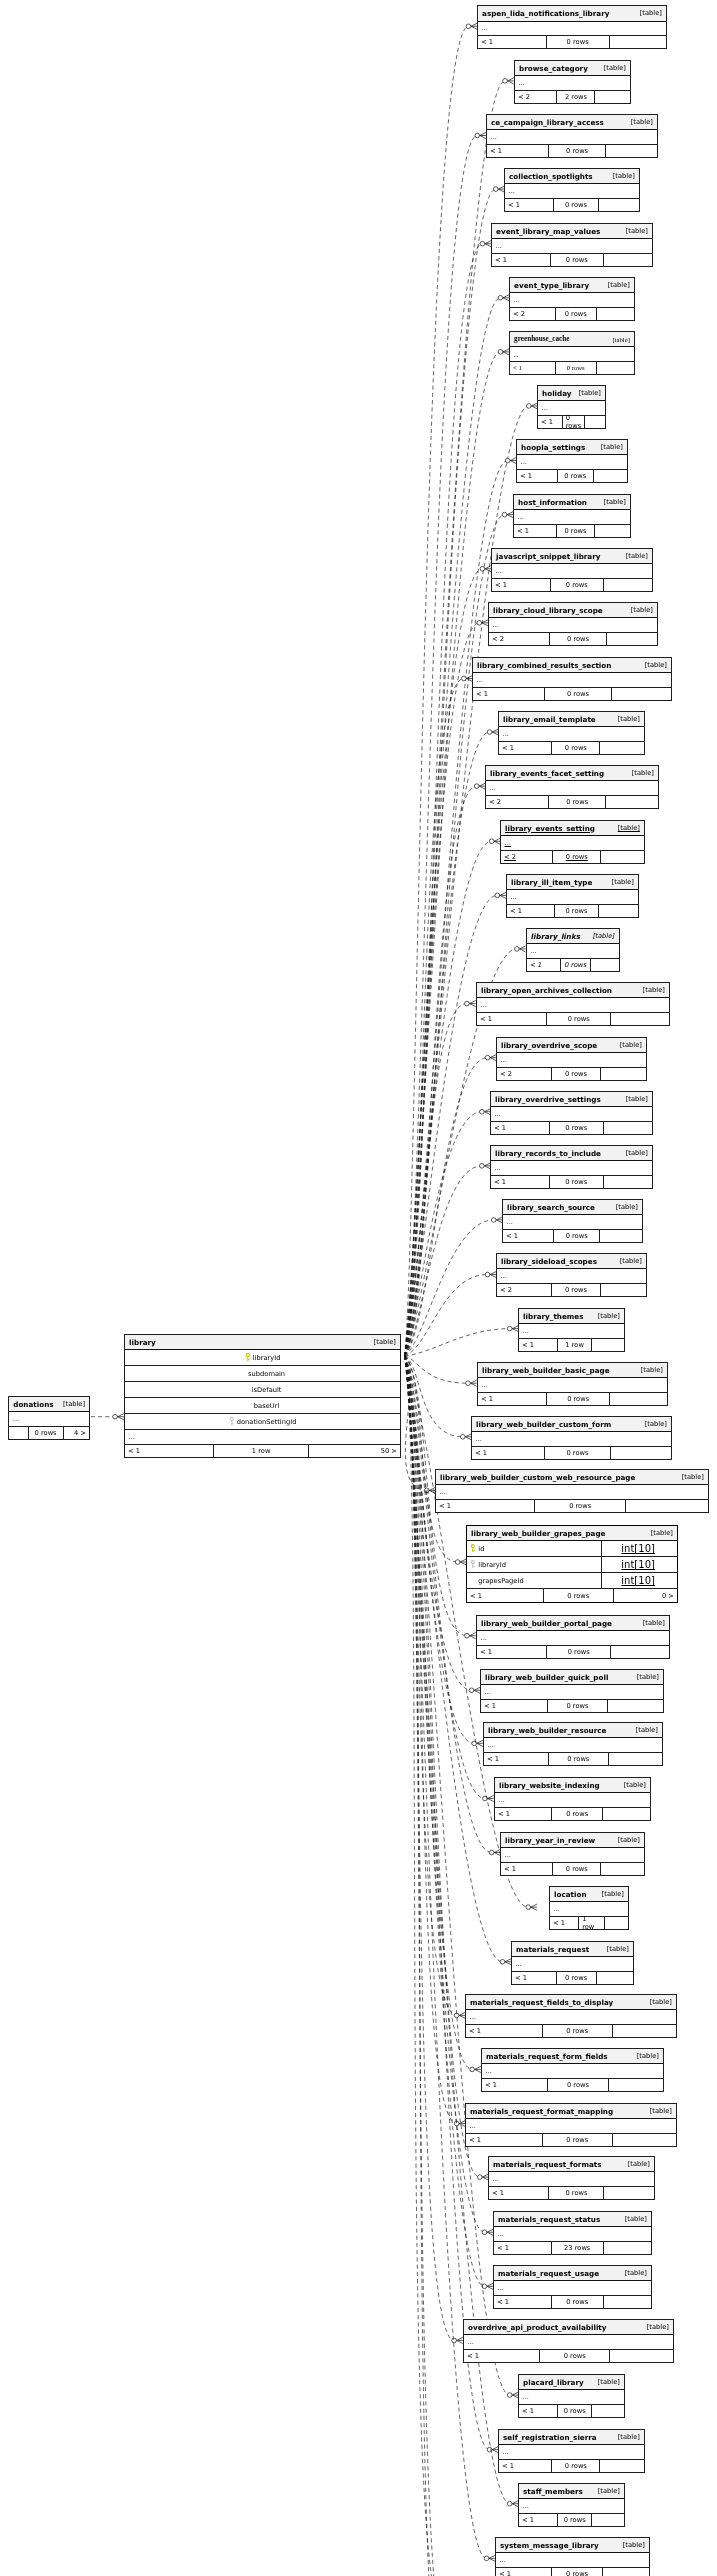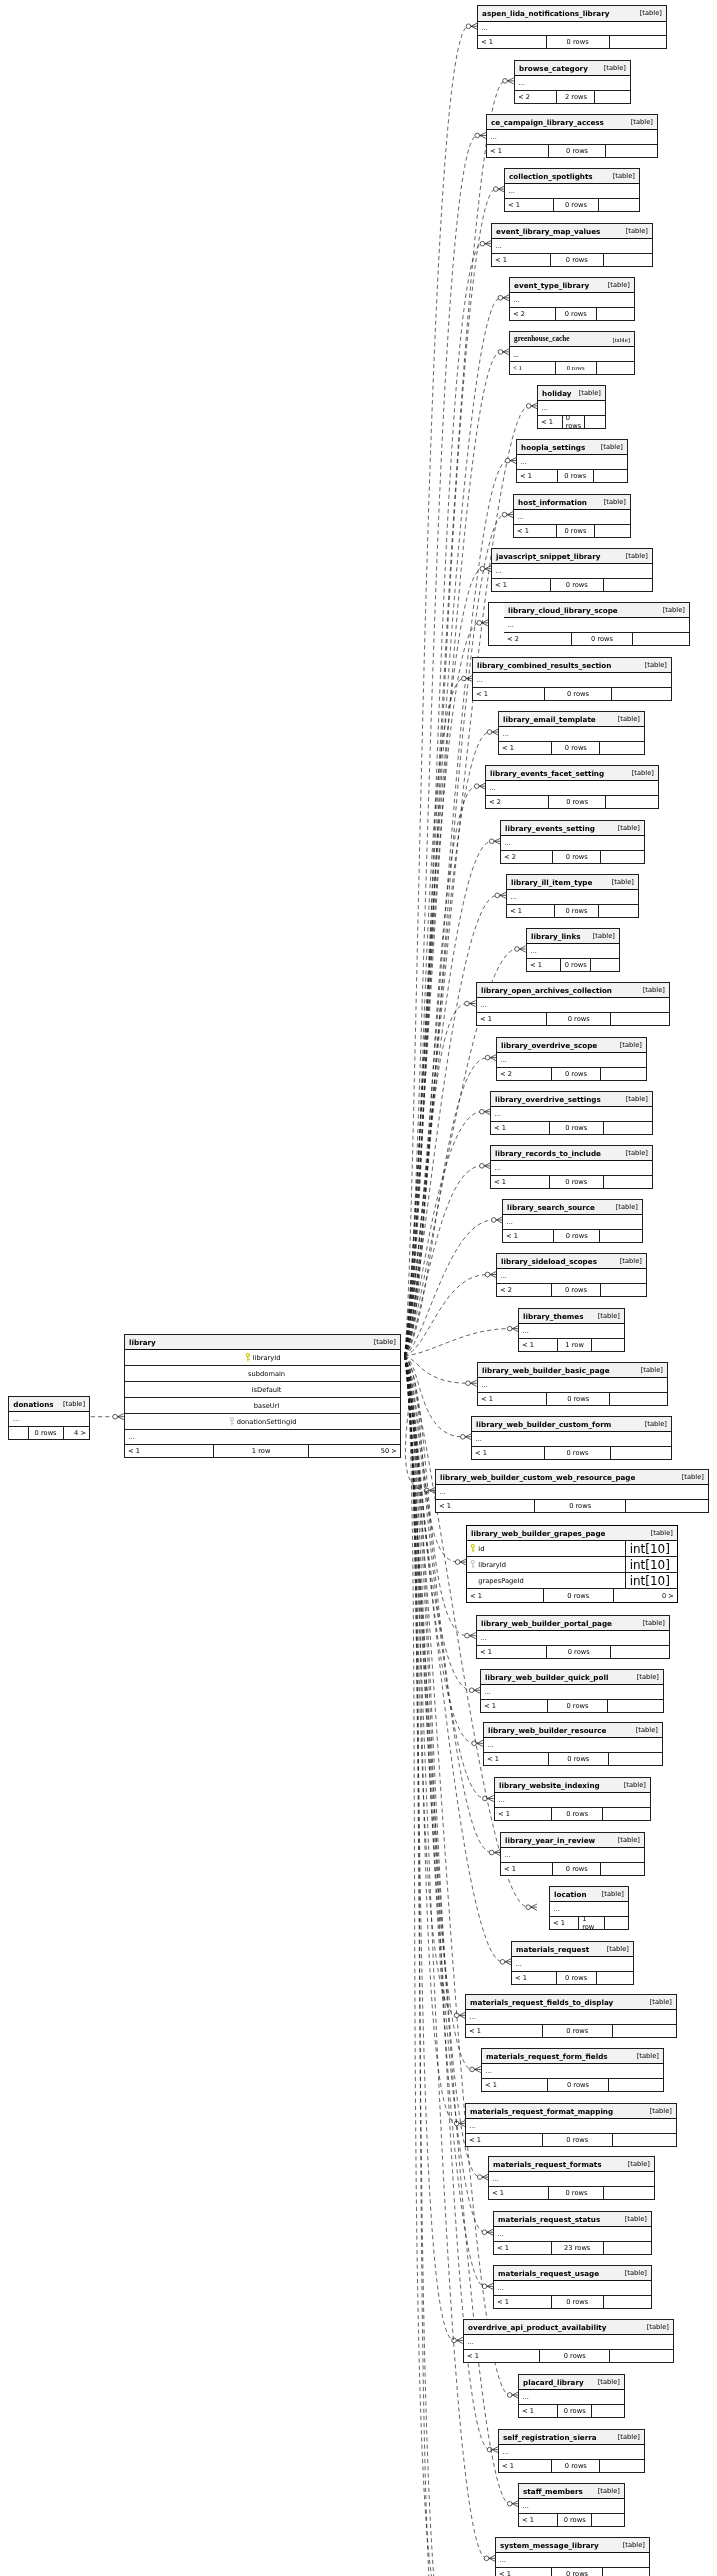--- a/index.html
+++ b/index.html
@@ -17,21 +17,21 @@
   .tbl-foot{display:flex;height:12.4px;font-size:6.7px;}
   .tbl-foot .fc{display:flex;align-items:center;padding:0 3.1px;box-sizing:border-box;}
   .tbl-foot .fc1{justify-content:flex-start;}
   .tbl-foot .fc2{justify-content:center;border-left:0.8px solid #1f1f1f;border-right:0.8px solid #1f1f1f;}
   .tbl-foot .fc3{justify-content:flex-end;}
   .col-row{display:flex;align-items:center;height:15px;border-bottom:0.8px solid #1f1f1f;
            padding:0 3.1px;font-size:6.7px;justify-content:center;}
   .col-row:last-of-type{}
   .key-slot{width:8.2px;display:flex;align-items:center;}
   .type-cell{margin-left:auto;border-left:0.8px solid #1f1f1f;align-self:stretch;
-             display:flex;align-items:center;padding:0 4px;font-size:12px;}
+             display:flex;align-items:center;padding:0 19px;font-size:10px;text-decoration:underline;}
 </style>
 </head>
 <body>
 
 <div id="canvas">
   <svg id="edges" width="718" height="2768" viewBox="0 0 1393 5373" xmlns="http://www.w3.org/2000/svg">
       <path d="M 785 2632 C 812 2373.9, 821 51, 909 51" fill="none" stroke="#1a1a1a" stroke-width="1.3" stroke-dasharray="8 6"></path>
       <circle cx="909" cy="51" r="4.5" fill="#fff" stroke="#1a1a1a" stroke-width="1.4"></circle>
       <g stroke="#1a1a1a" stroke-width="1.4" fill="none">
         <line x1="914" y1="51" x2="926" y2="45"></line>
@@ -571,21 +571,21 @@
         <span class="tbl-name">javascript_snippet_library</span>
         <span class="tbl-tag">[table]</span>
       </div>
       <div class="tbl-dots">...</div>
       <div class="tbl-foot">
         <div class="fc fc1" style="width: 36%;">&lt; 1</div>
         <div class="fc fc2" style="width: 34%;">0 rows</div>
         <div class="fc fc3" style="width: 30%;"></div>
       </div>
     </div>
-    <div class="tbl" style="left: 488px; top: 602px; width: 202px; padding-left: 15px;">
+    <div class="tbl" style="left: 488px; top: 602px; width: 170px;">
       <div class="tbl-head">
         <span class="tbl-name">library_cloud_library_scope</span>
         <span class="tbl-tag">[table]</span>
       </div>
       <div class="tbl-dots">...</div>
       <div class="tbl-foot">
         <div class="fc fc1" style="width: 36%;">&lt; 2</div>
         <div class="fc fc2" style="width: 34%;">0 rows</div>
         <div class="fc fc3" style="width: 30%;"></div>
       </div>
@@ -619,21 +619,21 @@
         <span class="tbl-name">library_events_facet_setting</span>
         <span class="tbl-tag">[table]</span>
       </div>
       <div class="tbl-dots">...</div>
       <div class="tbl-foot">
         <div class="fc fc1" style="width: 36%;">&lt; 2</div>
         <div class="fc fc2" style="width: 34%;">0 rows</div>
         <div class="fc fc3" style="width: 30%;"></div>
       </div>
     </div>
-    <div class="tbl" style="left: 500px; top: 820px; width: 145px;">
+    <div class="tbl" style="left: 500px; top: 820px; width: 145px; text-decoration: underline;">
       <div class="tbl-head">
         <span class="tbl-name">library_events_setting</span>
         <span class="tbl-tag">[table]</span>
       </div>
       <div class="tbl-dots">...</div>
       <div class="tbl-foot">
         <div class="fc fc1" style="width: 36%;">&lt; 2</div>
         <div class="fc fc2" style="width: 34%;">0 rows</div>
         <div class="fc fc3" style="width: 30%;"></div>
       </div>
@@ -643,21 +643,21 @@
         <span class="tbl-name">library_ill_item_type</span>
         <span class="tbl-tag">[table]</span>
       </div>
       <div class="tbl-dots">...</div>
       <div class="tbl-foot">
         <div class="fc fc1" style="width: 36%;">&lt; 1</div>
         <div class="fc fc2" style="width: 34%;">0 rows</div>
         <div class="fc fc3" style="width: 30%;"></div>
       </div>
     </div>
-    <div class="tbl" style="left: 526px; top: 928px; width: 94px;">
+    <div class="tbl" style="left: 526px; top: 928px; width: 94px; font-style: italic;">
       <div class="tbl-head">
         <span class="tbl-name">library_links</span>
         <span class="tbl-tag">[table]</span>
       </div>
       <div class="tbl-dots">...</div>
       <div class="tbl-foot">
         <div class="fc fc1" style="width: 36%;">&lt; 1</div>
         <div class="fc fc2" style="width: 34%;">0 rows</div>
         <div class="fc fc3" style="width: 30%;"></div>
       </div>

